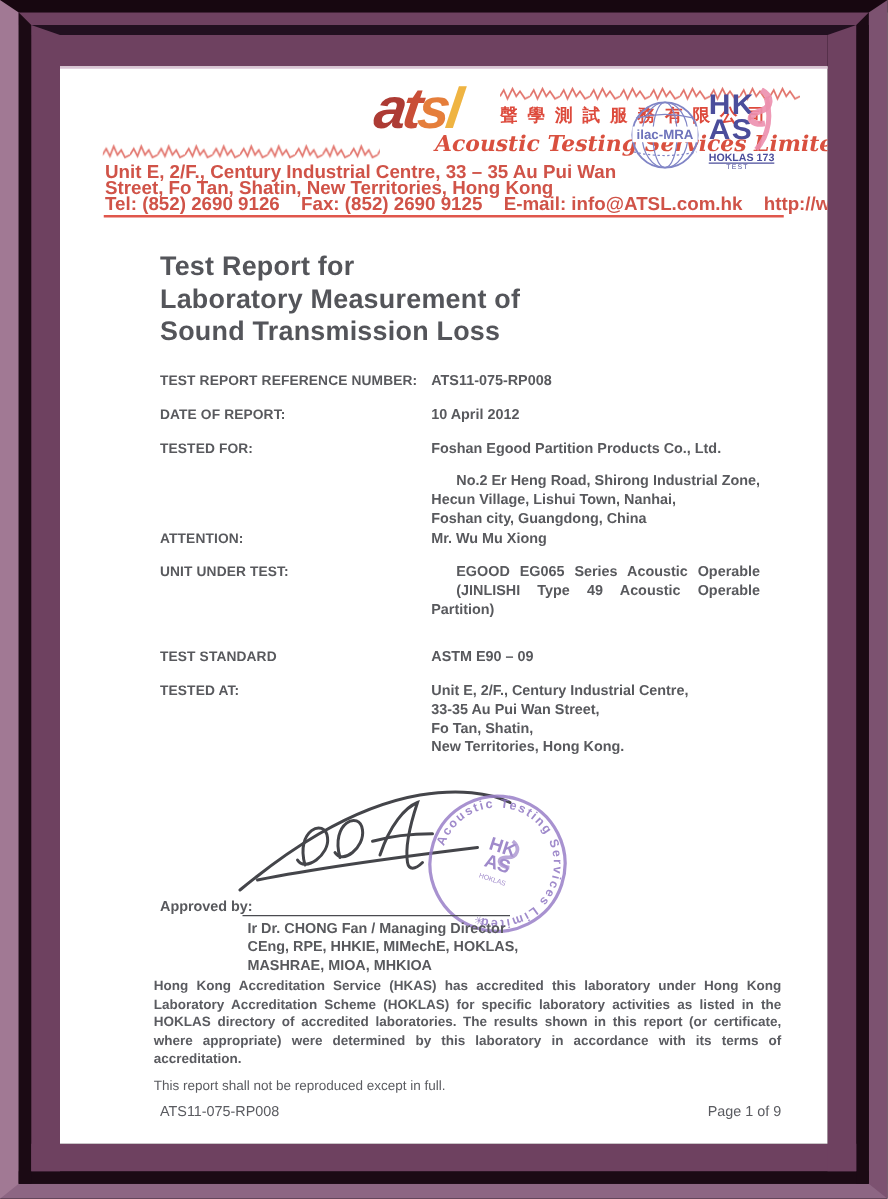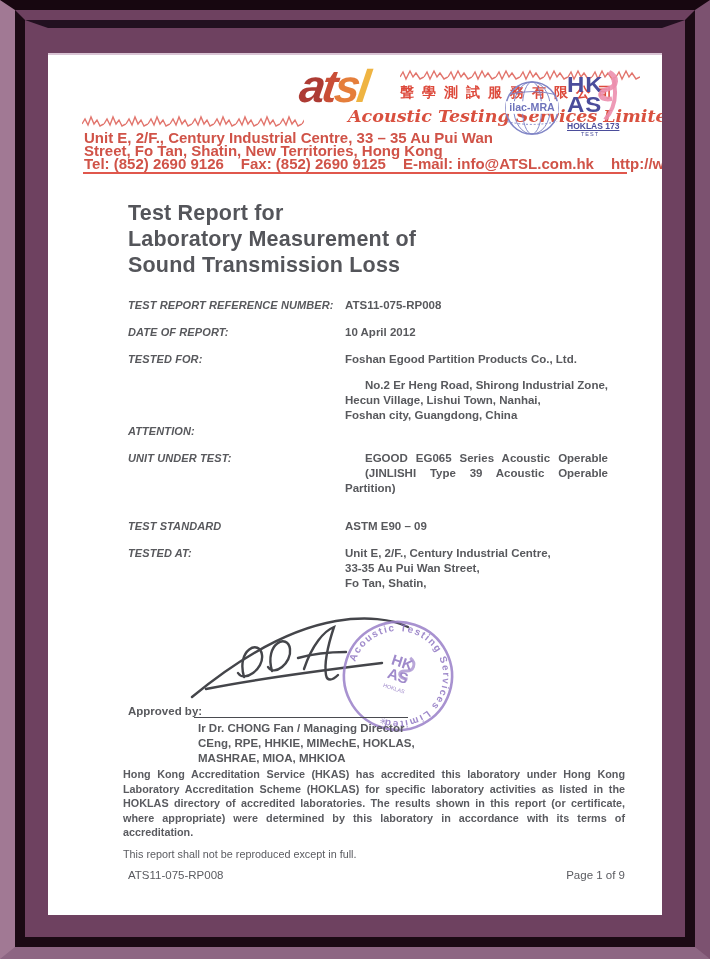--- a/index.html
+++ b/index.html
@@ -49,21 +49,21 @@
     background:#e0574c; }
 
   
   .content { padding:0 54px 0 80px; }
   .report-title { margin-top:23px; font-size:21.5px; font-weight:bold;
     color:#54555a; line-height:26px; letter-spacing:0.2px; }
   .fields { margin-top:20px; font-size:11.5px; font-weight:bold; line-height:15px; }
   .row { display:flex; margin-bottom:12px; }
   .row.tight { margin-bottom:1px; }
   .row.gap-lg { margin-bottom:23px; }
-  .flabel { width:217px; flex-shrink:0; font-size:11px; letter-spacing:0.1px;font-style:italic; }
+  .flabel { width:217px; flex-shrink:0; font-size:11px; letter-spacing:0.1px; }
   .fvalue { flex:1; }
   .sub-block { margin-top:11px; }
   .just { text-align:justify; text-align-last:justify;padding-left:20px; }
 
   
   .sig-section { position:relative; height:162px; margin-top:14px; }
   .sig-svg { position:absolute; left:58px; top:6px; }
   .stamp { position:absolute; left:209px; top:10px; opacity:0.85;
     transform:rotate(18deg); }
   .approved-label { position:absolute; left:0; top:100px;
@@ -179,42 +179,44 @@
               <div class="sub-block">
                 <div class="just">No.2 Er Heng Road, Shirong Industrial Zone,</div>
                 <div>Hecun Village, Lishui Town, Nanhai,</div>
                 <div>Foshan city, Guangdong, China</div>
               </div>
             </div>
           </div>
 
           <div class="row">
             <div class="flabel">ATTENTION:</div>
+            <div class="fvalue">Mr. Wu Mu Xiong</div>
           </div>
 
           <div class="row gap-lg">
             <div class="flabel">UNIT UNDER TEST:</div>
             <div class="fvalue">
               <div class="just">EGOOD EG065 Series Acoustic Operable</div>
-              <div class="just">(JINLISHI Type 39 Acoustic Operable</div>
+              <div class="just">(JINLISHI Type 49 Acoustic Operable</div>
               <div>Partition)</div>
             </div>
           </div>
 
           <div class="row">
             <div class="flabel">TEST STANDARD</div>
             <div class="fvalue">ASTM E90 – 09</div>
           </div>
 
           <div class="row">
             <div class="flabel">TESTED AT:</div>
             <div class="fvalue">
               <div>Unit E, 2/F., Century Industrial Centre,</div>
               <div>33-35 Au Pui Wan Street,</div>
               <div>Fo Tan, Shatin,</div>
+              <div>New Territories, Hong Kong.</div>
             </div>
           </div>
         </div>
 
         <div class="sig-section">
 
           <svg class="sig-svg" width="230" height="102" viewBox="0 0 230 102">
             <g stroke="#44454a" stroke-width="2.4" fill="none" stroke-linecap="round">
               <path d="M6,86 C40,58 92,20 150,10 C180,5 206,8 222,16"></path>
               <path d="M58,66 C50,38 74,28 76,44 C78,58 58,72 52,62"></path>

